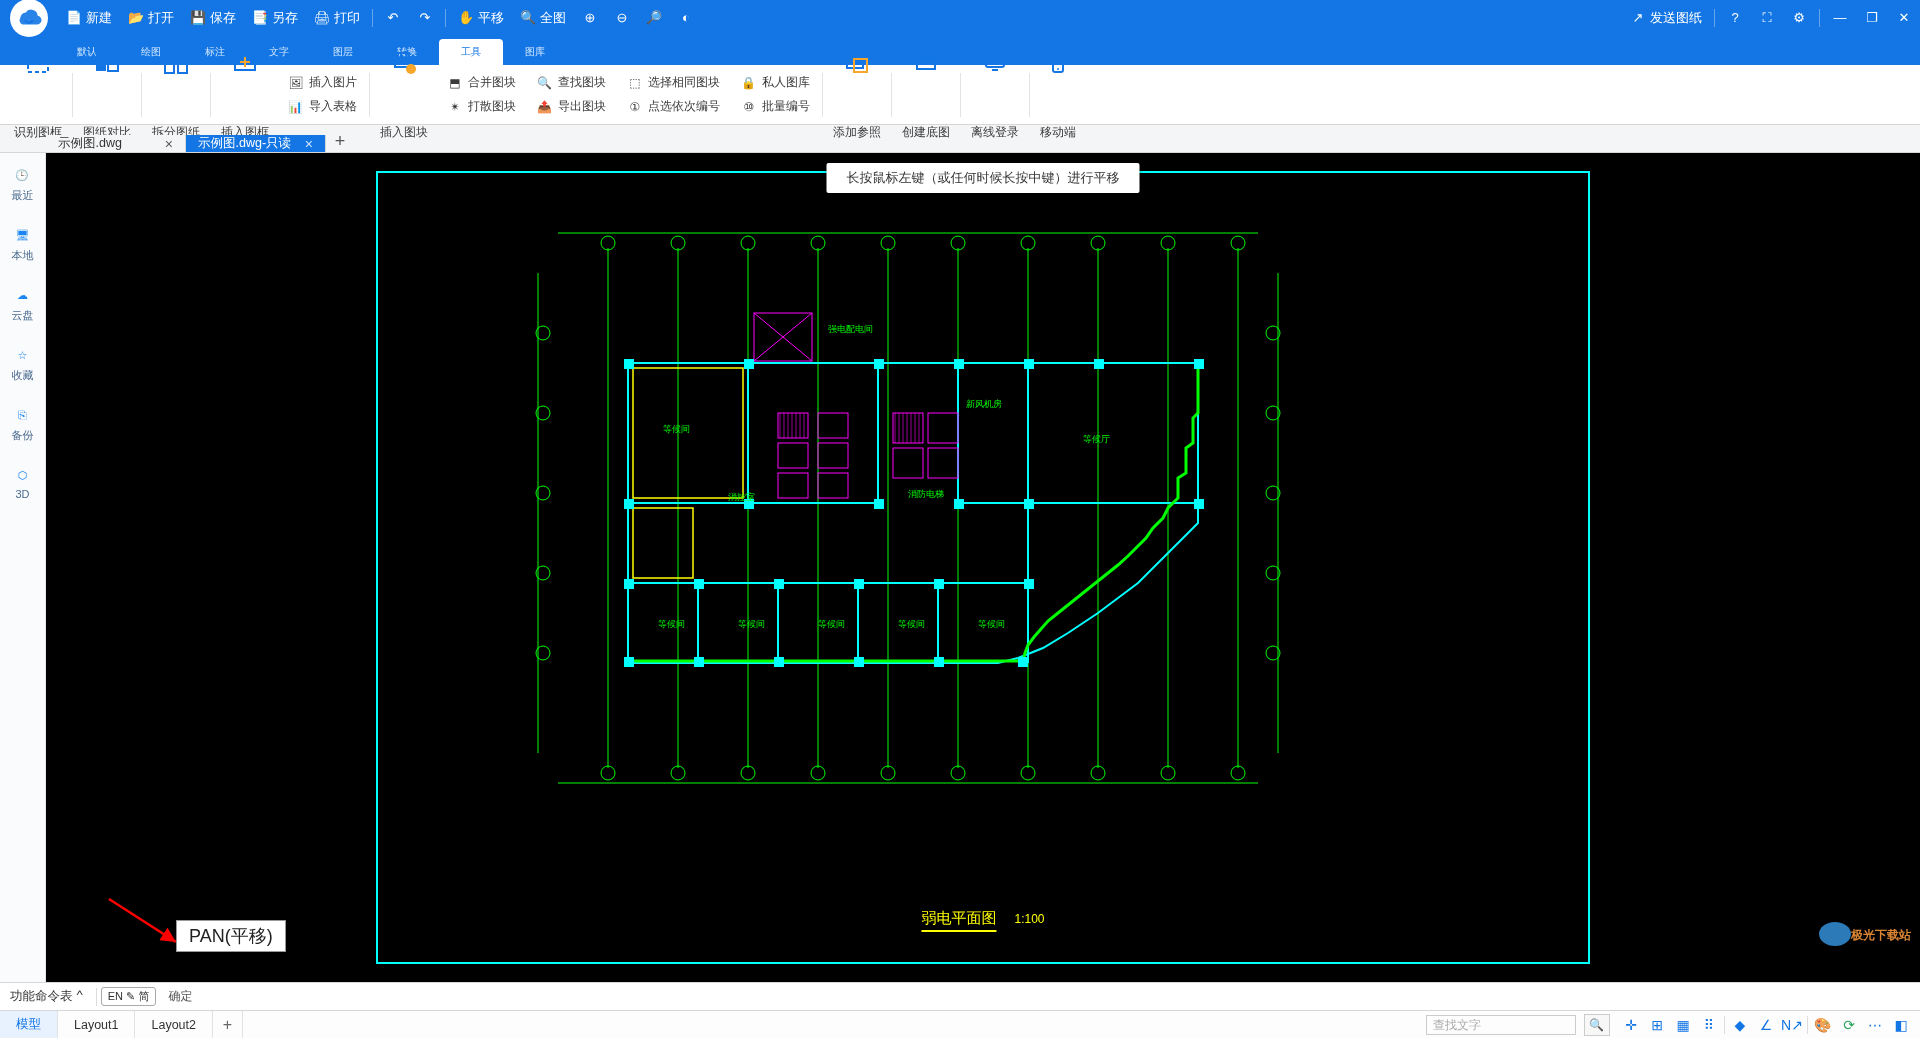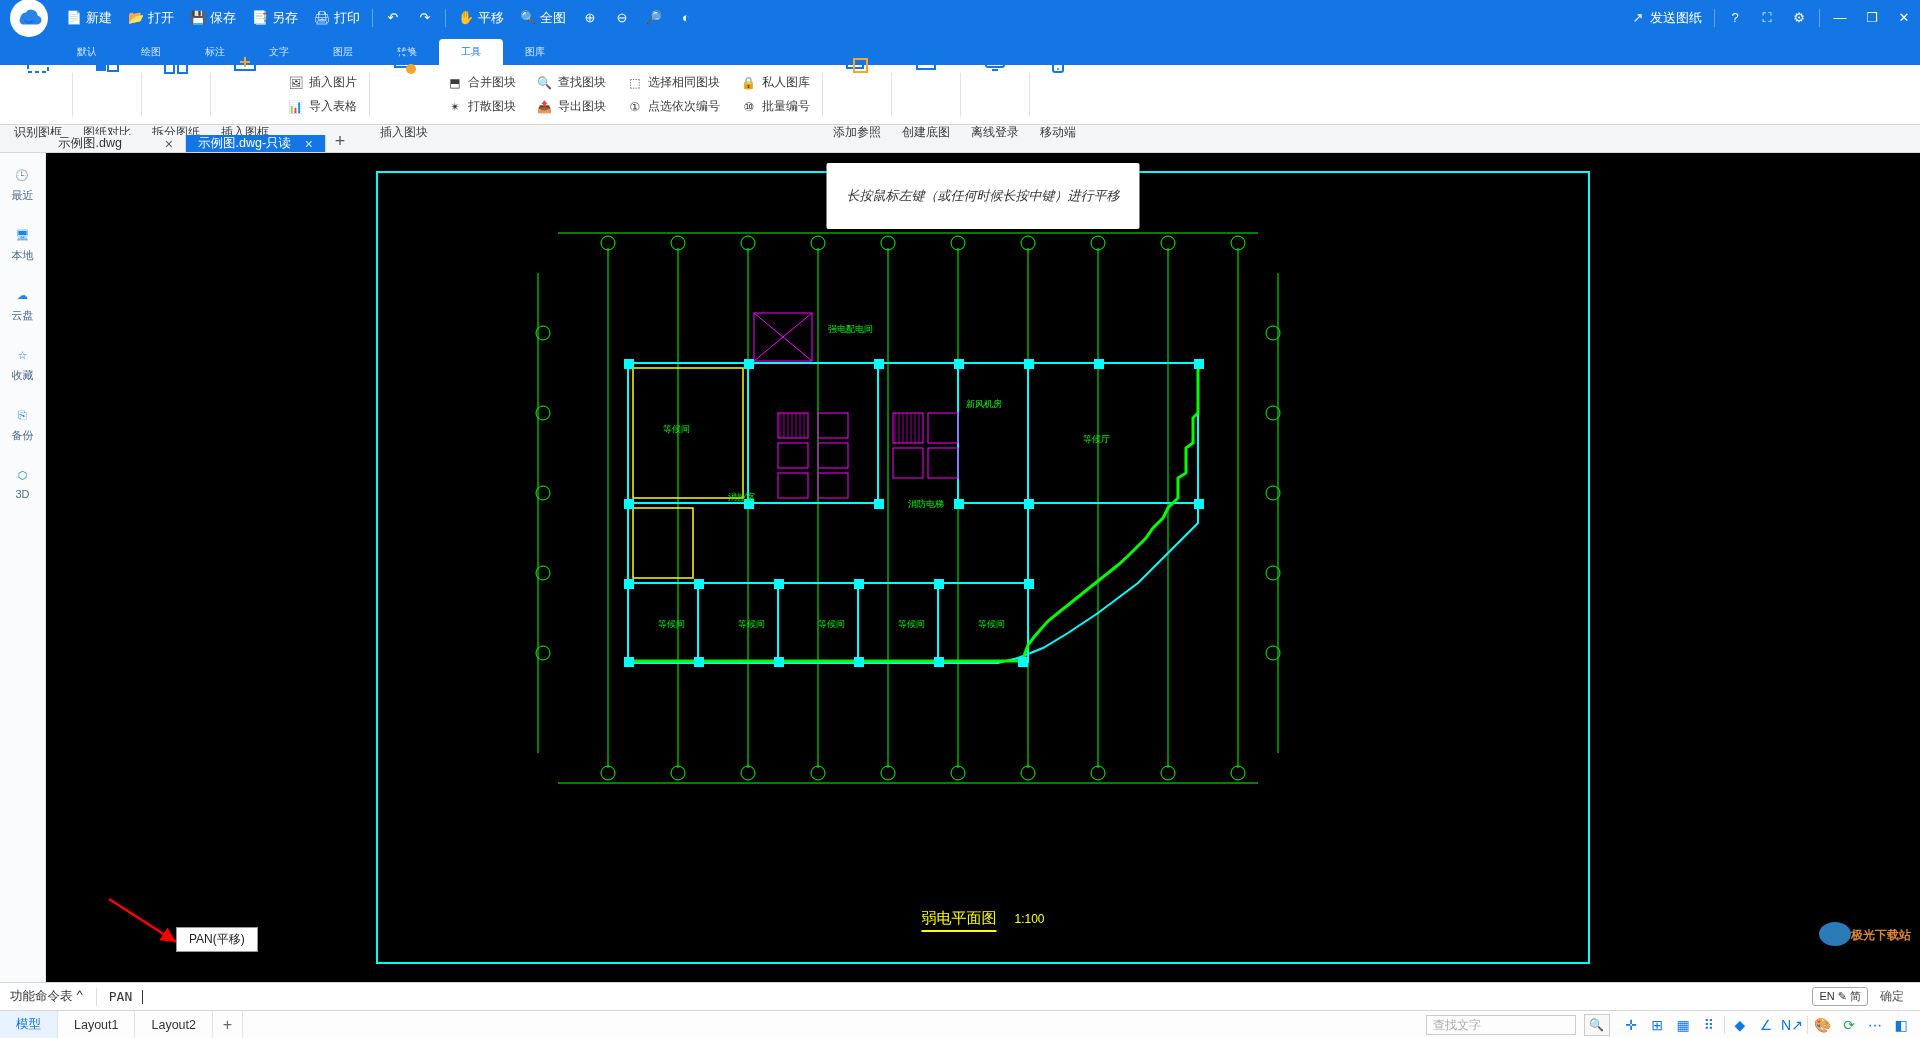--- a/index.html
+++ b/index.html
@@ -36,30 +36,30 @@
 .doctab-add { width:28px; display:flex; align-items:center; justify-content:center; font-size:18px; color:#555; cursor:pointer; }
 
 
 .main { display:flex; height: calc(100% - 35px - 30px - 60px - 28px - 28px - 28px); }
 .sidebar { width: 46px; background: #fafbfc; border-right: 1px solid #e5e5e5; display:flex; flex-direction:column; align-items:center; padding-top: 8px; gap: 14px; }
 .sbitem { display:flex; flex-direction:column; align-items:center; gap:3px; font-size:11px; color:#4b6b8f; cursor:pointer; width:100%; padding:4px 0; }
 .sbitem .sbicon { width:20px; height:20px; display:flex; align-items:center; justify-content:center; color:#1b86f3; }
 .canvas-wrap { flex:1; background:#000; position:relative; overflow:hidden; }
 
 
-.hint { position:absolute; top:10px; left:50%; transform:translateX(-50%); background:#fff; color:#333; font-size:13px; padding:24px 20px; border-radius:2px; box-shadow:0 1px 4px rgba(0,0,0,.3); z-index:5;font-style:italic; }
+.hint { position:absolute; top:10px; left:50%; transform:translateX(-50%); background:#fff; color:#333; font-size:13px; padding:6px 20px; border-radius:2px; box-shadow:0 1px 4px rgba(0,0,0,.3); z-index:5; }
 
 
 .drawing { position:absolute; inset: 18px 330px 18px 330px; border: 2px solid #00ffff; }
 .dlabel { position:absolute; bottom:30px; left:50%; transform:translateX(-50%); display:flex; gap:18px; align-items:baseline; z-index:3; }
 .dlabel .title { color:#ffff00; font-size:15px; border-bottom:2px solid #ffff00; padding-bottom:2px; font-weight:500; }
 .dlabel .scale { color:#ffff00; font-size:12px; }
 
 
-.cmd-tooltip { position:absolute; bottom:30px; left:130px; background:#fff; border:1px solid #999; padding:3px 12px; font-size:12px; color:#222; box-shadow:0 1px 3px rgba(0,0,0,.2); z-index:6; }
+.cmd-tooltip { position:absolute; bottom:30px; left:130px; background:#fff; border:1px solid #999; padding:3px 12px; font-size:18px; color:#222; box-shadow:0 1px 3px rgba(0,0,0,.2); z-index:6; }
 .arrow-svg { position:absolute; left:58px; bottom:28px; z-index:5; pointer-events:none; }
 
 .cmdbar { height:28px; background:#fff; border-top:1px solid #d6d6d6; display:flex; align-items:center; font-size:12.5px; }
 .cmdlabel { padding:0 10px; color:#333; display:flex; align-items:flex-start; gap:4px; cursor:pointer; }
 .cmdlabel .up { font-size:9px; transform: scaleX(1.4); }
 .cmdsep { width:1px; height:18px; background:#ddd; margin:0 4px; }
 .cmdinput-wrap { flex:1; display:flex; align-items:center; gap:8px; padding-left:8px; }
 .cmdtxt { font-family: "Consolas", monospace; font-size:13px; color:#333; }
 .cursor-blink { display:inline-block; width:1px; height:14px; background:#333; margin-left:2px; animation: bl 1s infinite; vertical-align:middle; }
 @keyframes bl { 50% { opacity:0; } }
@@ -508,21 +508,21 @@
               <rect x="196" y="444" width="10" height="10"></rect>
               <rect x="276" y="444" width="10" height="10"></rect>
               <rect x="356" y="444" width="10" height="10"></rect>
               <rect x="436" y="444" width="10" height="10"></rect>
               <rect x="520" y="444" width="10" height="10"></rect>
           </g>
         </svg>
 
         <span class="room-label" style="left:165px; top:210px;">等候间</span>
         <span class="room-label" style="left:230px; top:278px;">消控室</span>
-        <span class="room-label" style="left:410px; top:275px;margin-top:10px;">消防电梯</span>
+        <span class="room-label" style="left:410px; top:275px;">消防电梯</span>
         <span class="room-label" style="left:468px; top:185px;">新风机房</span>
         <span class="room-label" style="left:585px; top:220px;">等候厅</span>
         <span class="room-label" style="left:160px; top:405px;">等候间</span>
         <span class="room-label" style="left:240px; top:405px;">等候间</span>
         <span class="room-label" style="left:320px; top:405px;">等候间</span>
         <span class="room-label" style="left:400px; top:405px;">等候间</span>
         <span class="room-label" style="left:480px; top:405px;">等候间</span>
         <span class="room-label" style="left:330px; top:110px;">强电配电间</span>
       </div>
       <div class="dlabel">
@@ -549,24 +549,20 @@
     </div>
   </div>
 </div>
 
 <div class="cmdbar">
   <div class="cmdlabel">
       <span>功能命令表</span>
       <span class="up">˄</span>
     </div>
   <div class="cmdsep"></div>
-  <div class="cmdinput-wrap">
-    <span class="cmdtxt">PAN</span>
-      <span class="cursor-blink"></span>
-  </div>
   <div class="imebox">EN ✎ 简</div>
   <div class="confirm">确定</div>
 </div>
 
 <div class="layouts">
   <div class="ltab active">模型</div>
   <div class="ltab">Layout1</div>
   <div class="ltab">Layout2</div>
   <div class="ltab-add">+</div>
   <div class="spacer"></div>

